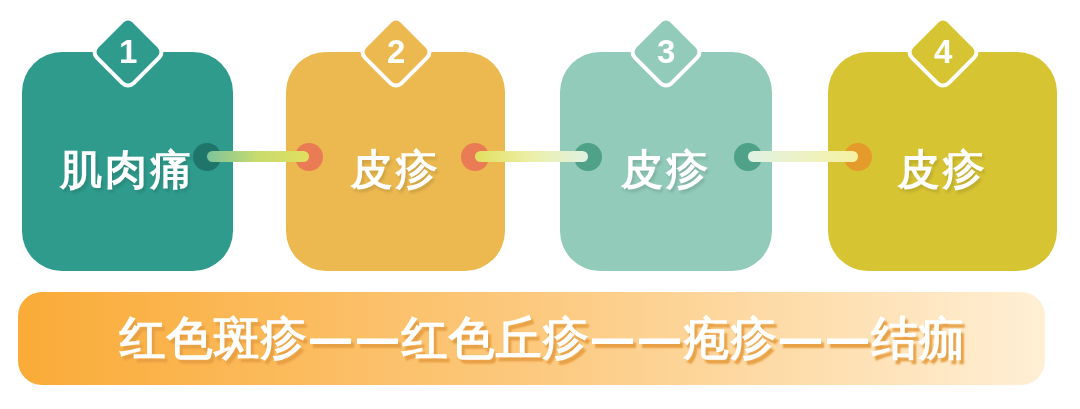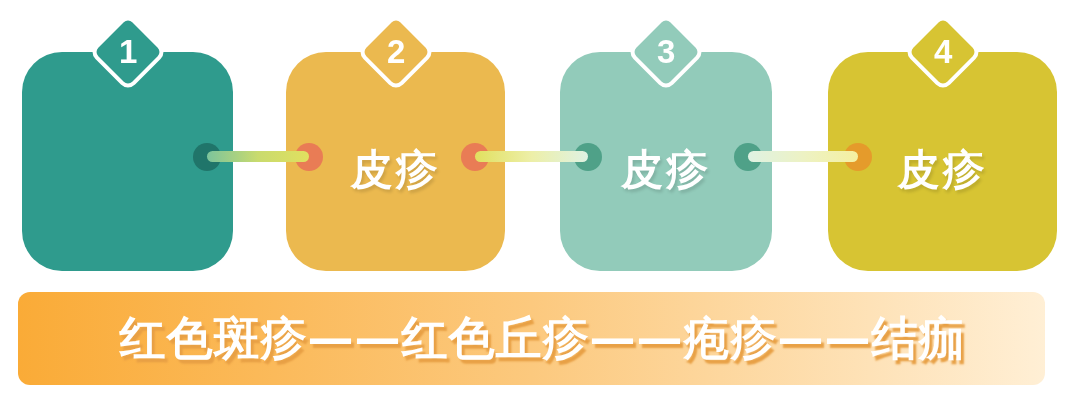--- a/index.html
+++ b/index.html
@@ -100,21 +100,21 @@
   .line-c { left: 748px; width: 110px;
     background: linear-gradient(90deg, var(--line-c-from), var(--line-c-via), var(--line-c-to)); }
 
   
   .timeline-bar {
     position: absolute;
     left: 18px;
     top: 292px;
     width: 1027px;
     height: 93px;
-    border-radius: 12px;
+    border-radius: 24px;
     background: linear-gradient(90deg, var(--bar-left) 0%, var(--bar-mid) 50%, var(--bar-right) 100%);
     display: flex;
     align-items: center;
     justify-content: center;
   }
   .timeline-text {
     color: var(--bar-text);
     font-size: 46px;
     font-weight: 700;
     letter-spacing: 1px;
@@ -126,20 +126,21 @@
 </head>
 <body>
 
 <div class="canvas">
 
   <div class="step step-1">
     <div class="badge">
       <span class="badge-num">1</span>
     </div>
     <div class="label">
+      <span>肌肉痛</span>
     </div>
   </div>
 
   <div class="step step-2">
     <div class="badge">
       <span class="badge-num">2</span>
     </div>
     <div class="label">
       <span>皮疹</span>
     </div>

